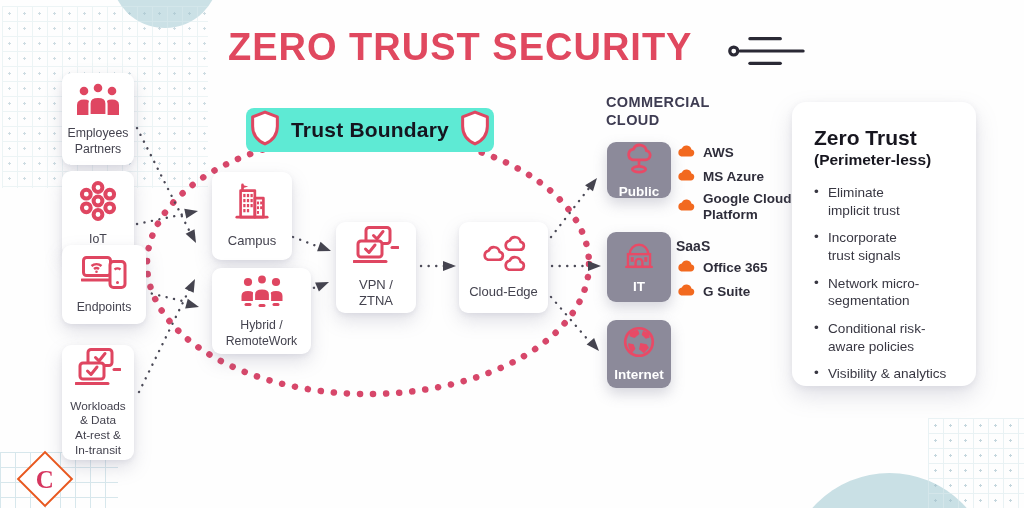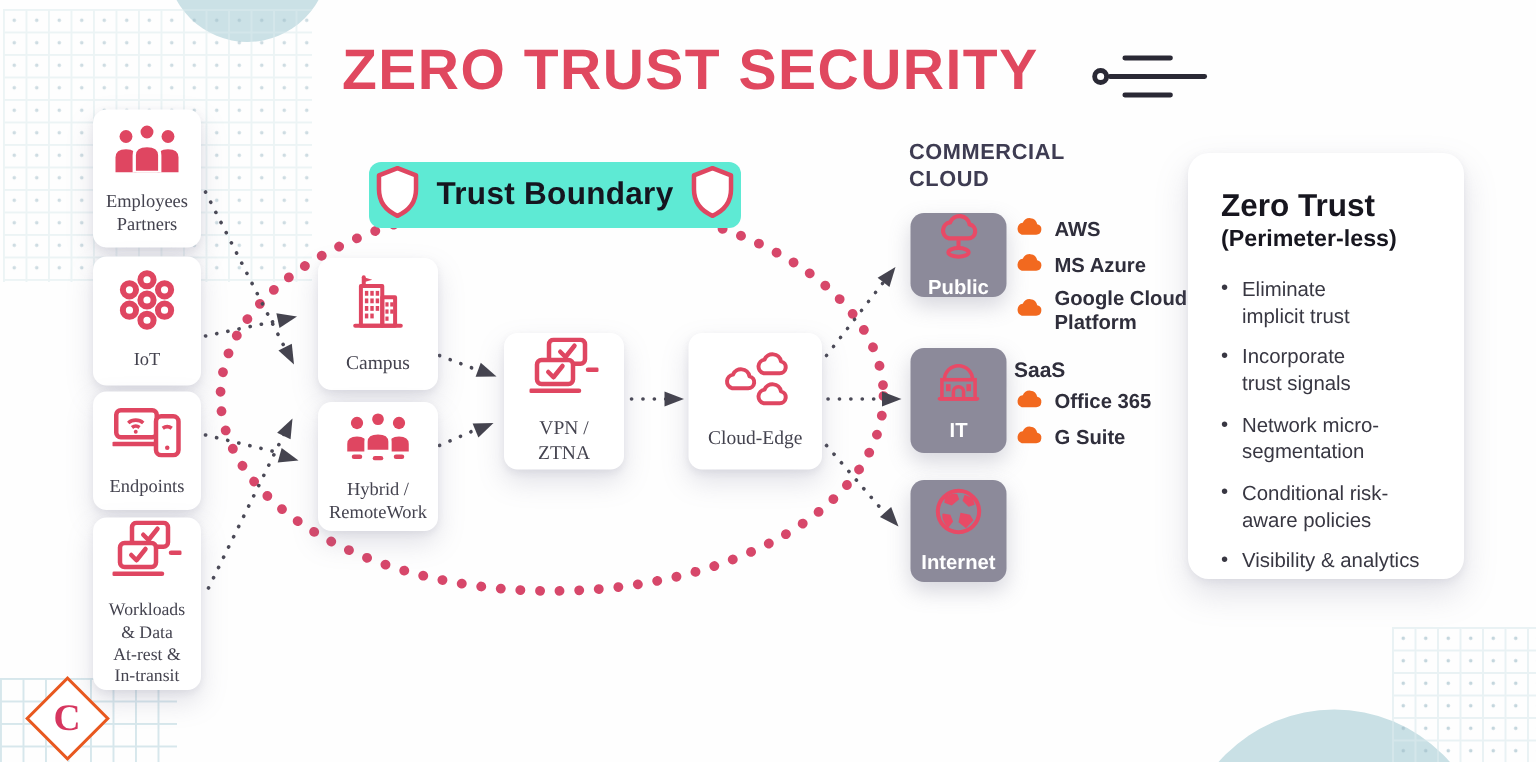--- a/index.html
+++ b/index.html
@@ -24,21 +24,21 @@
   
   .title{position:absolute;left:228px;top:26px;font-size:38px;font-weight:800;letter-spacing:1px;
          color:#e0485f;z-index:2;margin:0;}
   .title-deco{position:absolute;left:727px;top:32px;z-index:2;}
   
   .flow{position:absolute;left:0;top:0;z-index:1;}
   
   .card{position:absolute;background:#fff;border-radius:9px;z-index:2;
         box-shadow:0 8px 18px rgba(125,125,148,.22),0 2px 5px rgba(125,125,148,.12);
         display:flex;flex-direction:column;align-items:center;justify-content:center;
-        gap:7px;text-align:center;font-family:Liberation Serif, serif;}
+        gap:7px;text-align:center;}
   .card .lbl{font-size:12.3px;line-height:1.25;font-weight:500;color:#44434f;white-space:pre-line;}
   
   .tb-label{position:absolute;left:246px;top:108px;height:44px;display:flex;align-items:center;
             gap:11px;background:#5eead4;border-radius:8px;padding:0 4px;z-index:2;}
   .tb-label .txt{font-size:21px;font-weight:800;color:#15151f;letter-spacing:.2px;}
   
   .cc-head{position:absolute;left:606px;top:94px;font-size:14.5px;font-weight:800;letter-spacing:.4px;
            line-height:1.22;color:#3e3c52;white-space:pre-line;z-index:2;}
   .slate{position:absolute;left:607px;width:64px;background:#8c8a9a;border-radius:9px;z-index:2;
          display:flex;flex-direction:column;align-items:center;justify-content:center;gap:3px;
@@ -154,21 +154,21 @@
         <circle cx="31.7" cy="26.8" r="4.4"></circle>
           <circle cx="20" cy="33.5" r="4.4"></circle>
         <circle cx="8.3" cy="26.8" r="4.4"></circle>
           <circle cx="8.3" cy="13.2" r="4.4"></circle>
         <circle cx="20" cy="20" r="4.4"></circle>
       </svg>
     </span>
     <span class="lbl">IoT</span>
   </div>
 
-  <div class="card" style="left:62px;top:261px;width:72px;height:79px">
+  <div class="card" style="left:62px;top:245px;width:84px;height:79px">
     <span>
       <svg width="46" height="36" viewBox="0 0 46 36" fill="none" stroke="#df4661" stroke-width="3">
         <rect x="2.5" y="4.5" width="27" height="18" rx="3" fill="#fff"></rect>
         <path d="M10.5 13 a7.5 7.5 0 0 1 10 0" stroke-width="2.4"></path>
         <path d="M13 16 a4 4 0 0 1 5 0" stroke-width="2.4"></path>
         <circle cx="15.5" cy="18.8" r="1.3" fill="#df4661" stroke="none"></circle>
         <path d="M0.8 27 H30" stroke-linecap="round"></path>
         <rect x="29" y="8.5" width="15" height="26" rx="3.5" fill="#fff"></rect>
         <path d="M33.5 16.5 a5 5 0 0 1 6 0" stroke-width="2.4"></path>
         <circle cx="36.5" cy="29.5" r="1.5" fill="#df4661" stroke="none"></circle>
@@ -218,21 +218,21 @@
           <rect x="25.2" y="25.5" width="2.2" height="3"></rect>
             <rect x="28.6" y="25.5" width="2.2" height="3"></rect>
           <rect x="25.2" y="30.5" width="2.2" height="3"></rect>
         </g>
         <path d="M4 37 H36" stroke-linecap="round"></path>
       </svg>
     </span>
     <span class="lbl" style="font-size:13px">Campus</span>
   </div>
 
-  <div class="card" style="left:212px;top:268px;width:80px;height:86px">
+  <div class="card" style="left:212px;top:268px;width:99px;height:86px">
     <span>
       <svg width="46" height="34" viewBox="0 0 46 34">
         <g fill="#df4661">
           <circle cx="9" cy="9" r="4.1"></circle>
           <path d="M2.5 28 v-5 q0-5 6.5-5 q6.5 0 6.5 5 v5 z"></path>
           <circle cx="37" cy="9" r="4.1"></circle>
           <path d="M30.5 28 v-5 q0-5 6.5-5 q6.5 0 6.5 5 v5 z"></path>
           <circle cx="23" cy="6.5" r="5" stroke="#fff" stroke-width="2.2"></circle>
           <path d="M15 28 v-6.5 q0-6 8-6 q8 0 8 6 V28 z" stroke="#fff" stroke-width="2.2"></path>
           <rect x="5.5" y="30" width="7" height="3" rx="1.5"></rect>

